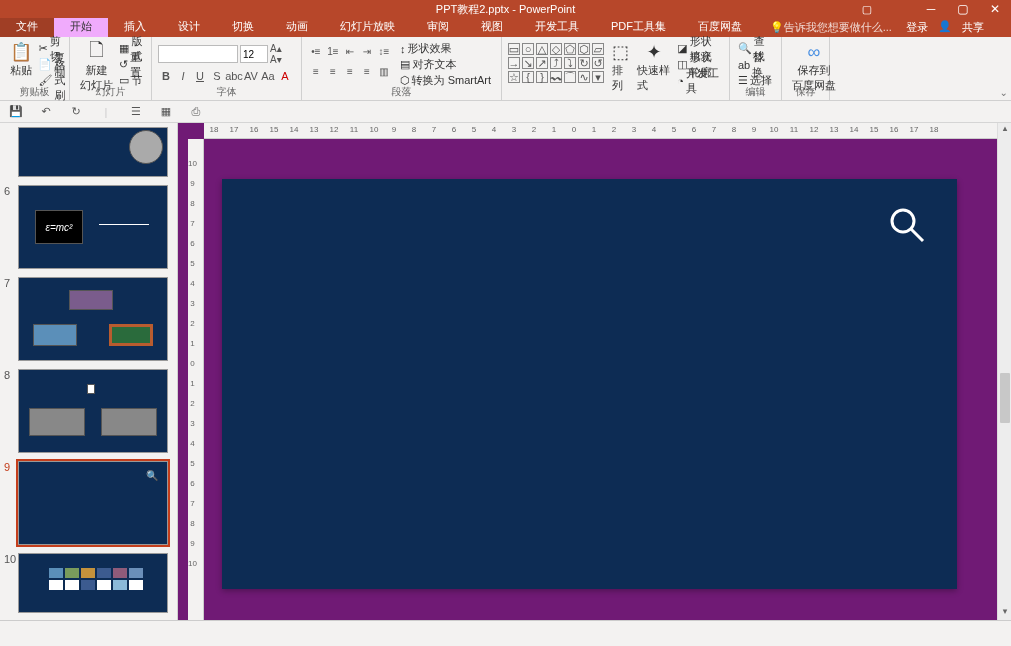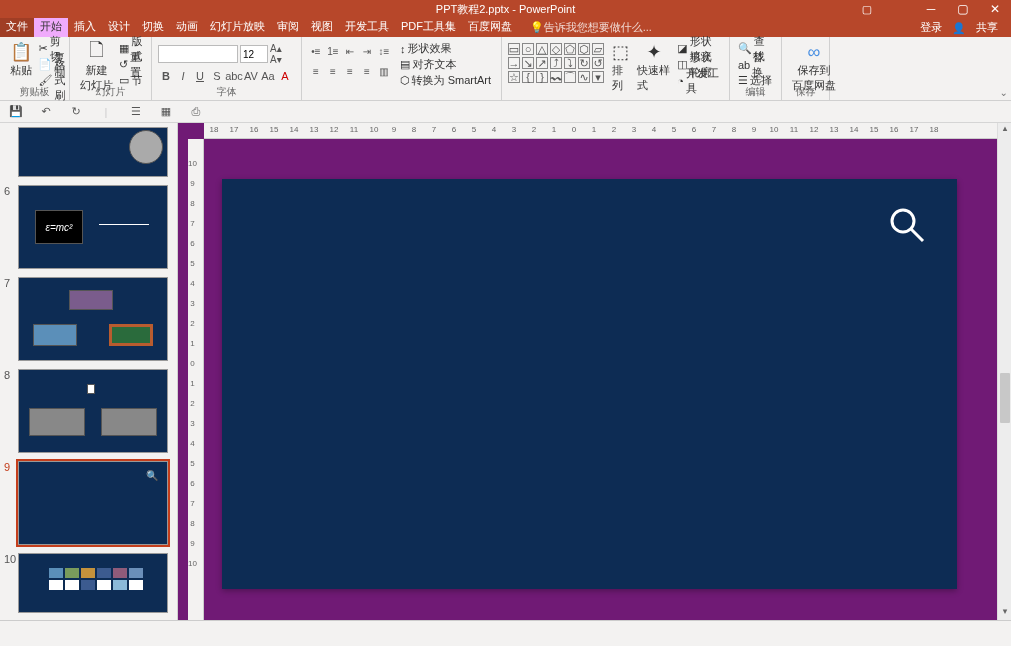--- a/index.html
+++ b/index.html
@@ -2,24 +2,24 @@
 <html><head>
 <meta charset="utf-8">
 <style>
 *{margin:0;padding:0;box-sizing:border-box;font-family:"Microsoft YaHei",Arial,sans-serif;font-size:11px}
 body{width:1011px;height:646px;background:#e6e6e6;overflow:hidden;position:relative}
 .titlebar{height:18px;background:#b7472a;display:flex;align-items:center;justify-content:center;position:relative;color:#fff;font-size:11px}
 .titlebar .wcontrols{position:absolute;right:0;display:flex;height:18px}
 .titlebar .wcontrols div{width:32px;display:flex;align-items:center;justify-content:center;color:#fff;font-size:12px}
 .titlebar .ribopts{position:absolute;right:128px;width:32px;text-align:center}
 .menubar{height:19px;background:#b7472a;display:flex;align-items:center;color:#fff;font-size:11px}
-.menubar .tab{padding:0 6px;line-height:19px;height:21px}
+.menubar .tab{padding:0 16px;line-height:19px;height:21px}
 .menubar .tab.file{background:#a03e25}
 .menubar .tab.active{background:#f0abfc;color:#333}
-.menubar .right{margin-left:auto;display:flex;align-items:flex-end;padding-right:8px}
+.menubar .right{margin-left:auto;display:flex;align-items:flex-start;padding-right:22px}
 .menubar .right span{margin:0 5px;font-size:11px}
 .menubar .tell{color:#f0d8d2;margin-left:12px;font-size:11px;display:flex;align-items:center}
 .ribbon{height:64px;background:#f3f2f1;border-bottom:1px solid #d0d0d0;display:flex;position:relative}
 .rgroup{border-right:1px solid #d0d0d0;padding:2px 6px 0;display:flex;flex-direction:column;height:63px;position:relative}
 .rgroup .gtitle{text-align:center;font-size:10px;color:#666;position:absolute;bottom:1px;left:0;right:0}
 .rgroup .rbody{flex:1;display:flex;align-items:flex-start}
 .bigbtn{display:flex;flex-direction:column;align-items:center;padding:2px 4px;font-size:10px;color:#333}
 .bigbtn .ico{font-size:18px;height:22px;display:flex;align-items:center}
 .smbtns{display:flex;flex-direction:column;gap:1px;font-size:10px;color:#333;padding:2px 2px}
 .smbtns div{display:flex;align-items:center;gap:2px;height:15px}
@@ -166,20 +166,21 @@
           <span>≡</span>
           <span>▥</span>
         </div>
       </div>
       <div class="smbtns" style="margin-left:6px">
         <div>↕ <span>形状效果</span></div>
         <div>▤ <span>对齐文本</span></div>
         <div>⬡ <span>转换为 SmartArt</span></div>
       </div>
     </div>
+    <div class="gtitle">段落</div>
   </div>
 
   <div class="rgroup" style="width:228px">
     <div class="rbody">
       <div class="shapesgrid" style="margin-top:4px;margin-right:4px">
         <span>▭</span>
           <span>○</span>
           <span>△</span>
           <span>◇</span>
           <span>⬠</span>

